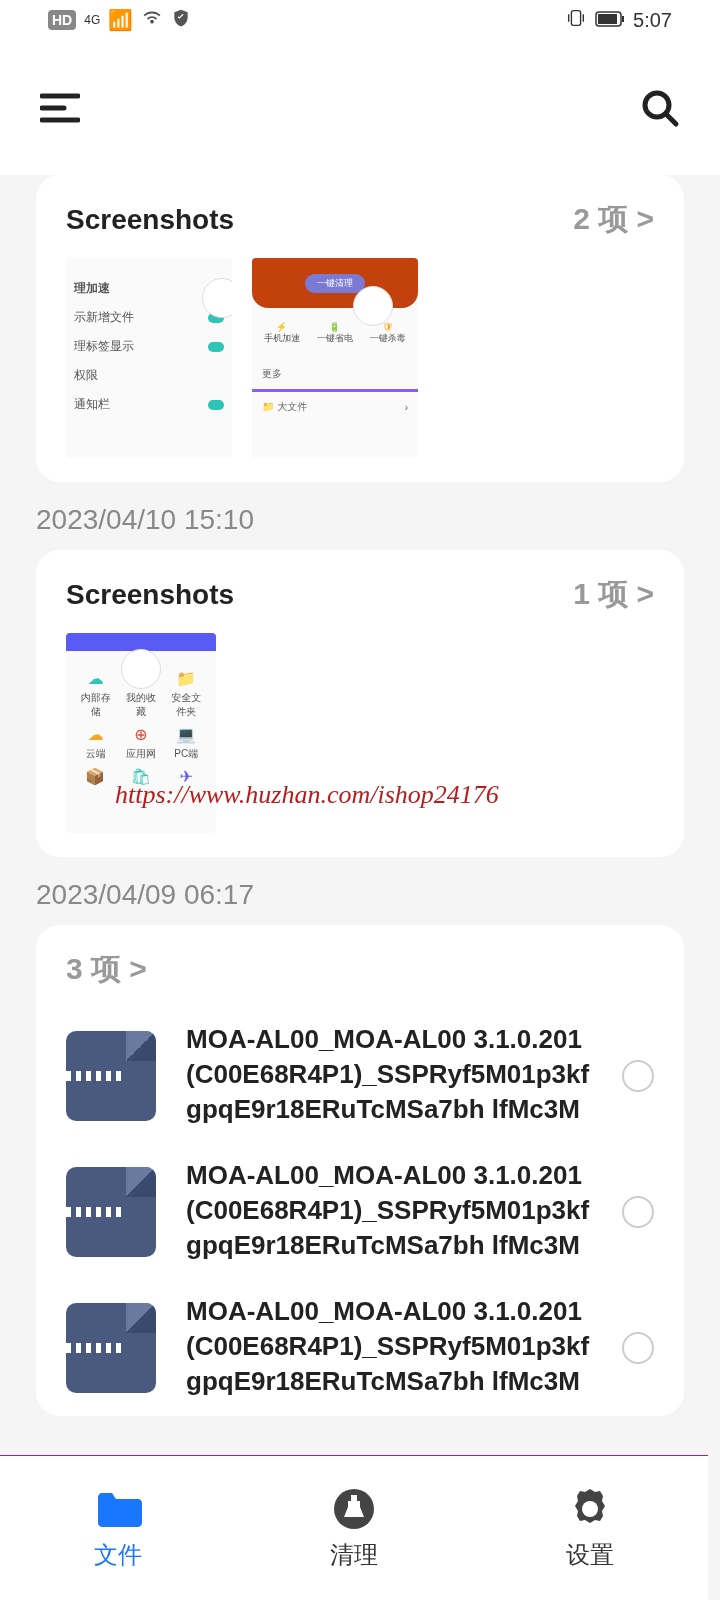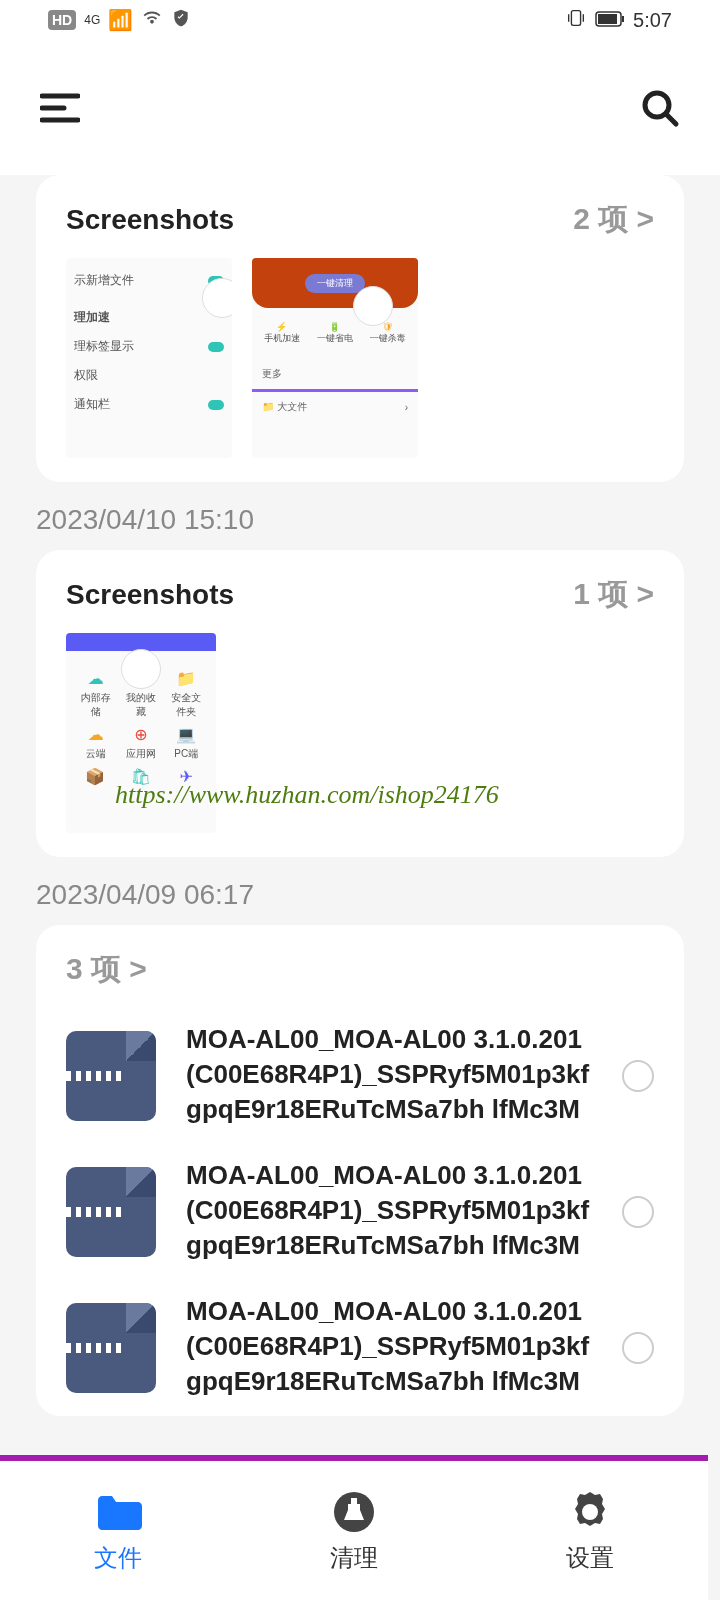--- a/index.html
+++ b/index.html
@@ -27,29 +27,29 @@
 .date-label { font-size: 28px; color: #888; padding: 12px 0 14px 0; }
 
 .file-row { display: flex; align-items: center; gap: 30px; padding: 14px 0; }
 .file-icon { width: 90px; height: 90px; background: #4a5a7f; border-radius: 10px; position: relative; flex-shrink:0; }
 .file-icon::before { content:''; position:absolute; top:0; right:0; width:30px; height:30px; background:linear-gradient(135deg,#6a7a9f 50%, #3a4a6f 50%); border-radius:0 10px 0 0; }
 .file-icon::after { content:''; position:absolute; top:40px; left:0; width:60px; height:10px; background:repeating-linear-gradient(90deg,#fff 0 5px,transparent 5px 10px); border-radius:0 6px 6px 0;}
 .file-info { flex: 1; overflow: hidden; max-height: 108px; }
 .file-name { font-size: 26px; font-weight: bold; color: #222; line-height: 1.35; word-break: break-all; }
 .file-check { width: 32px; height: 32px; border: 2px solid #ccc; border-radius: 50%; flex-shrink:0; }
 
-.bottom-nav { position: absolute; bottom: 0; left: 0; right: 12px; height: 145px; background: #fff; display: flex; border-top: 6px solid #a21caf; }
+.bottom-nav { position: absolute; bottom: 0; left: 0; right: 12px; height: 145px; background: #fff; display: flex; border-top: 1px solid #a21caf; }
 .nav-item { flex: 1; display: flex; flex-direction: column; align-items: center; justify-content: center; gap: 6px; }
 .nav-icon { width: 48px; height: 48px; display:flex; align-items:center; justify-content:center; }
 .nav-label { font-size: 24px; }
 .nav-item.active { color: #1976ff; }
 .nav-item.active .nav-label { color: #1976ff; }
 .nav-item .nav-label { color: #333; }
 
-.watermark { position:absolute; top:780px; left:115px; font-size:26px; color:#4d7c0f; font-family: serif; font-style: italic; pointer-events:none; }
+.watermark { position:absolute; top:780px; left:115px; font-size:26px; color:#b91c1c; font-family: serif; font-style: italic; pointer-events:none; }
 
 
 .t1 { padding: 8px 0; }
 .t1-row { display:flex; justify-content:space-between; padding:6px 8px; font-size:12px; color:#555; align-items:center;}
 .tog { width:16px; height:10px; background:#2ec4b6; border-radius:5px; }
 .t2-hdr { height:50px; background:#c2410c; border-radius:0 0 16px 16px; display:flex; align-items:center; justify-content:center;}
 .t2-pill { background:#7a7ad5; color:#fff; font-size:9px; padding:3px 12px; border-radius:10px;}
 .t2-cells{ display:flex; justify-content:space-around; padding:14px 4px; font-size:9px; color:#555; text-align:center;}
 .t2-line{ padding:8px 10px; font-size:10px; color:#666; display:flex; justify-content:space-between;align-items:center;}
 .t3-hdr { height:18px; background:#5a5af5;}
@@ -111,26 +111,26 @@
 <div class="content">
 
   <div class="card">
     <div class="card-hdr">
       <div class="card-title">Screenshots</div>
       <div class="card-count">2 项 &gt;</div>
     </div>
     <div class="thumbs">
       <div class="thumb t1">
         <div class="circle"></div>
+        <div class="t1-row" style="padding-top:14px;">
+            <span style="font-weight:bold;">理加速</span>
+          </div>
         <div class="t1-row">
             <span>示新增文件</span>
             <span class="tog"></span>
-          </div>
-        <div class="t1-row" style="padding-top:14px;">
-            <span style="font-weight:bold;">理加速</span>
           </div>
         <div class="t1-row">
             <span>理标签显示</span>
             <span class="tog"></span>
           </div>
         <div class="t1-row">
             <span>权限</span>
           </div>
         <div class="t1-row">
             <span>通知栏</span>

